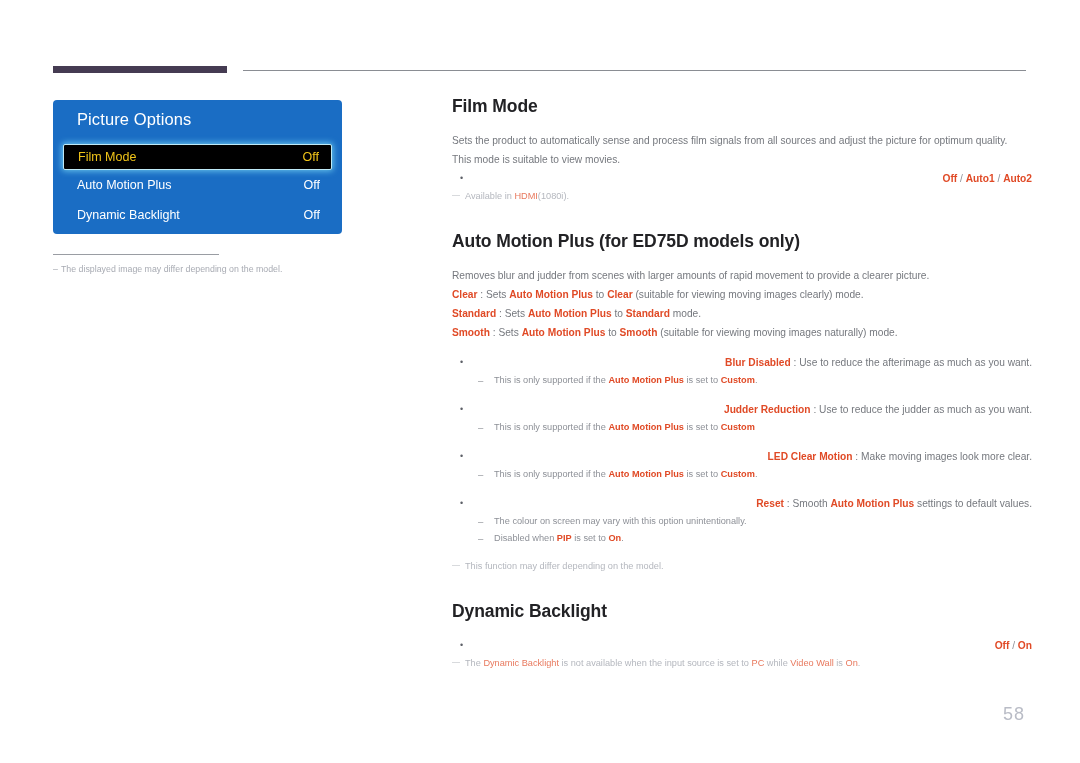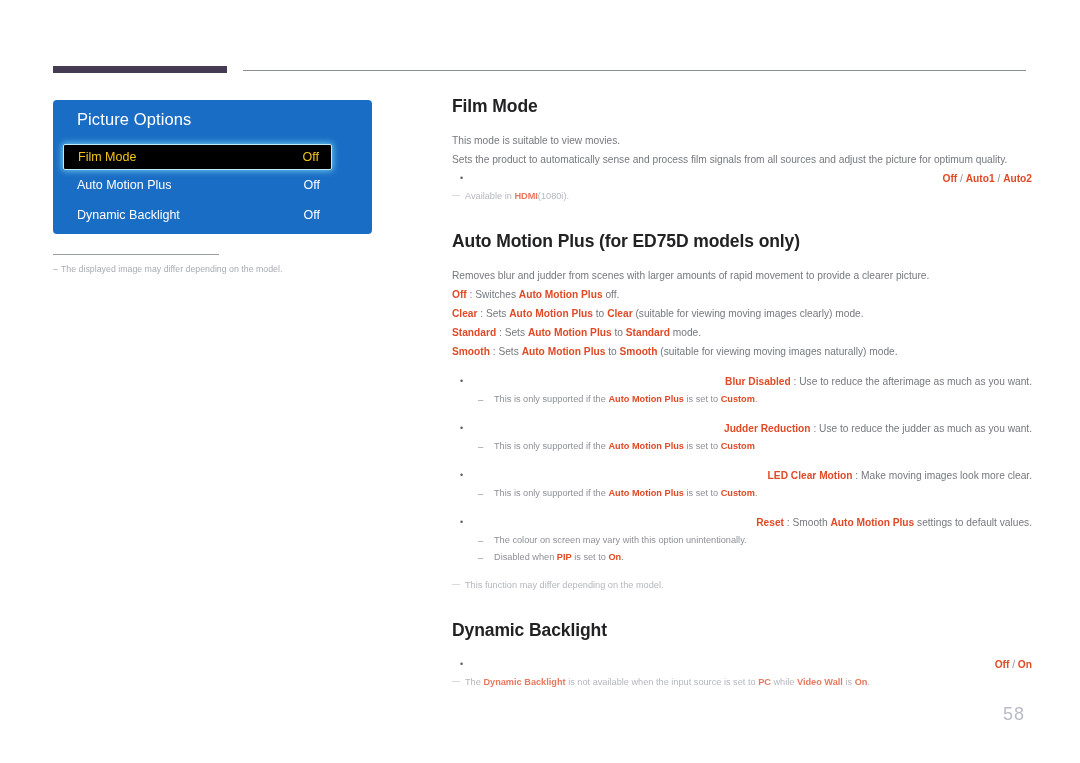--- a/index.html
+++ b/index.html
@@ -37,21 +37,21 @@
   }
 
   
   .left-col {
     position: absolute;
     left: 53px; top: 100px;
     width: 300px;
   }
 
   .osd-panel {
-    width: 319px;
+    width: 289px;
     background: #1a6dc4;
     border-radius: 4px;
     padding: 0;
     box-sizing: border-box;
     position: relative;
     height: 134px;
   }
   .osd-title {
     position: absolute;
     left: 24px; top: 10px;
@@ -173,21 +173,21 @@
     color: #b4b7be;
   }
   .note-line::before {
     content: "—";
     position: absolute;
     left: 0px;
     top: -2px;
     color: #b4b7be;
     font-size: 8px;
   }
-  .note-line .accent-strong { color: #e8795e; font-weight: bold; }
+  .note-line .accent-strong { color: #e8795e; font-weight: normal; }
 
   .block-gap { height: 11px; }
   .block-gap-lg { height: 26px; }
 
   
   .page-num {
     position: absolute;
     right: 55px;
     bottom: 38px;
     font-size: 18px;
@@ -229,32 +229,31 @@
   </div>
 
   <div class="left-rule"></div>
   <div class="left-note"><span class="dash">–</span><span>The displayed image may differ depending on the model.</span></div>
 </div>
 
 <div class="right-col">
 
   <h2 class="sec-title">Film Mode</h2>
   <div class="sec-gap-1"></div>
+  <div class="body-line">Sets the product to automatically sense and process film signals from all sources and adjust the picture for optimum quality.</div>
   <div class="body-line">This mode is suitable to view movies.</div>
-  <div class="body-line">Sets the product to automatically sense and process film signals from all sources and adjust the picture for optimum quality.</div>
   <div class="bullet-line"><span class="accent">Off</span><span class="grey"> / </span><span class="accent">Auto1</span><span class="grey"> / </span><span class="accent">Auto2</span></div>
   <div class="note-line"><span>Available in </span><span class="accent-strong">HDMI</span><span>(1080i).</span></div>
 
   <div class="block-gap-lg"></div>
 
   <h2 class="sec-title">Auto Motion Plus (for ED75D models only)</h2>
   <div class="sec-gap-1"></div>
   <div class="body-line">Removes blur and judder from scenes with larger amounts of rapid movement to provide a clearer picture.</div>
 
-  <div class="body-line"><span class="accent">Off</span><span> : Switches </span><span class="accent">Auto Motion Plus</span><span> off.</span></div>
 
   <div class="body-line"><span class="accent">Clear</span><span> : Sets </span><span class="accent">Auto Motion Plus</span><span> to </span><span class="accent">Clear</span><span> (suitable for viewing moving images clearly) mode.</span></div>
 
   <div class="body-line"><span class="accent">Standard</span><span> : Sets </span><span class="accent">Auto Motion Plus</span><span> to </span><span class="accent">Standard</span><span> mode.</span></div>
 
   <div class="body-line"><span class="accent">Smooth</span><span> : Sets </span><span class="accent">Auto Motion Plus</span><span> to </span><span class="accent">Smooth</span><span> (suitable for viewing moving images naturally) mode.</span></div>
 
 
   <div class="block-gap"></div>
 

